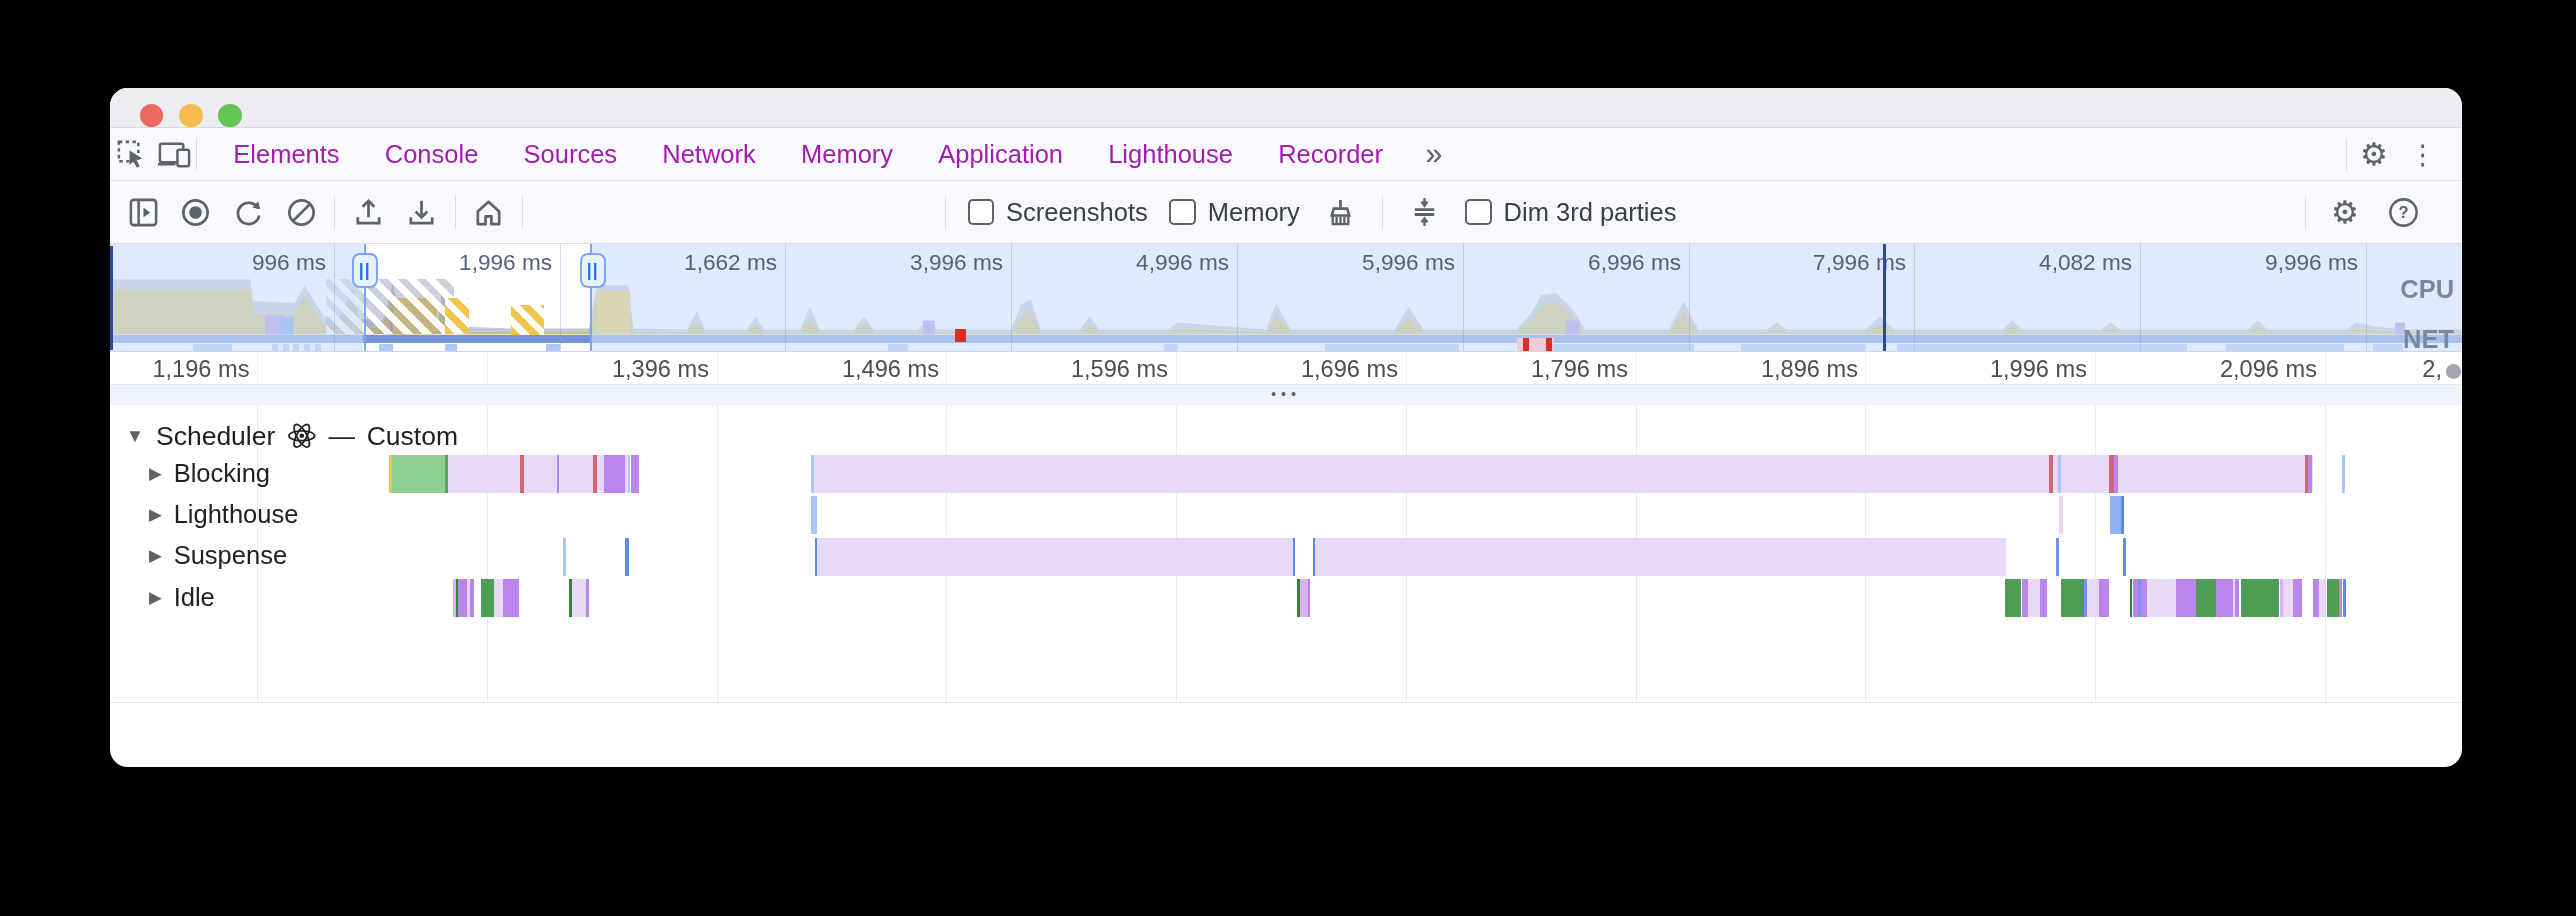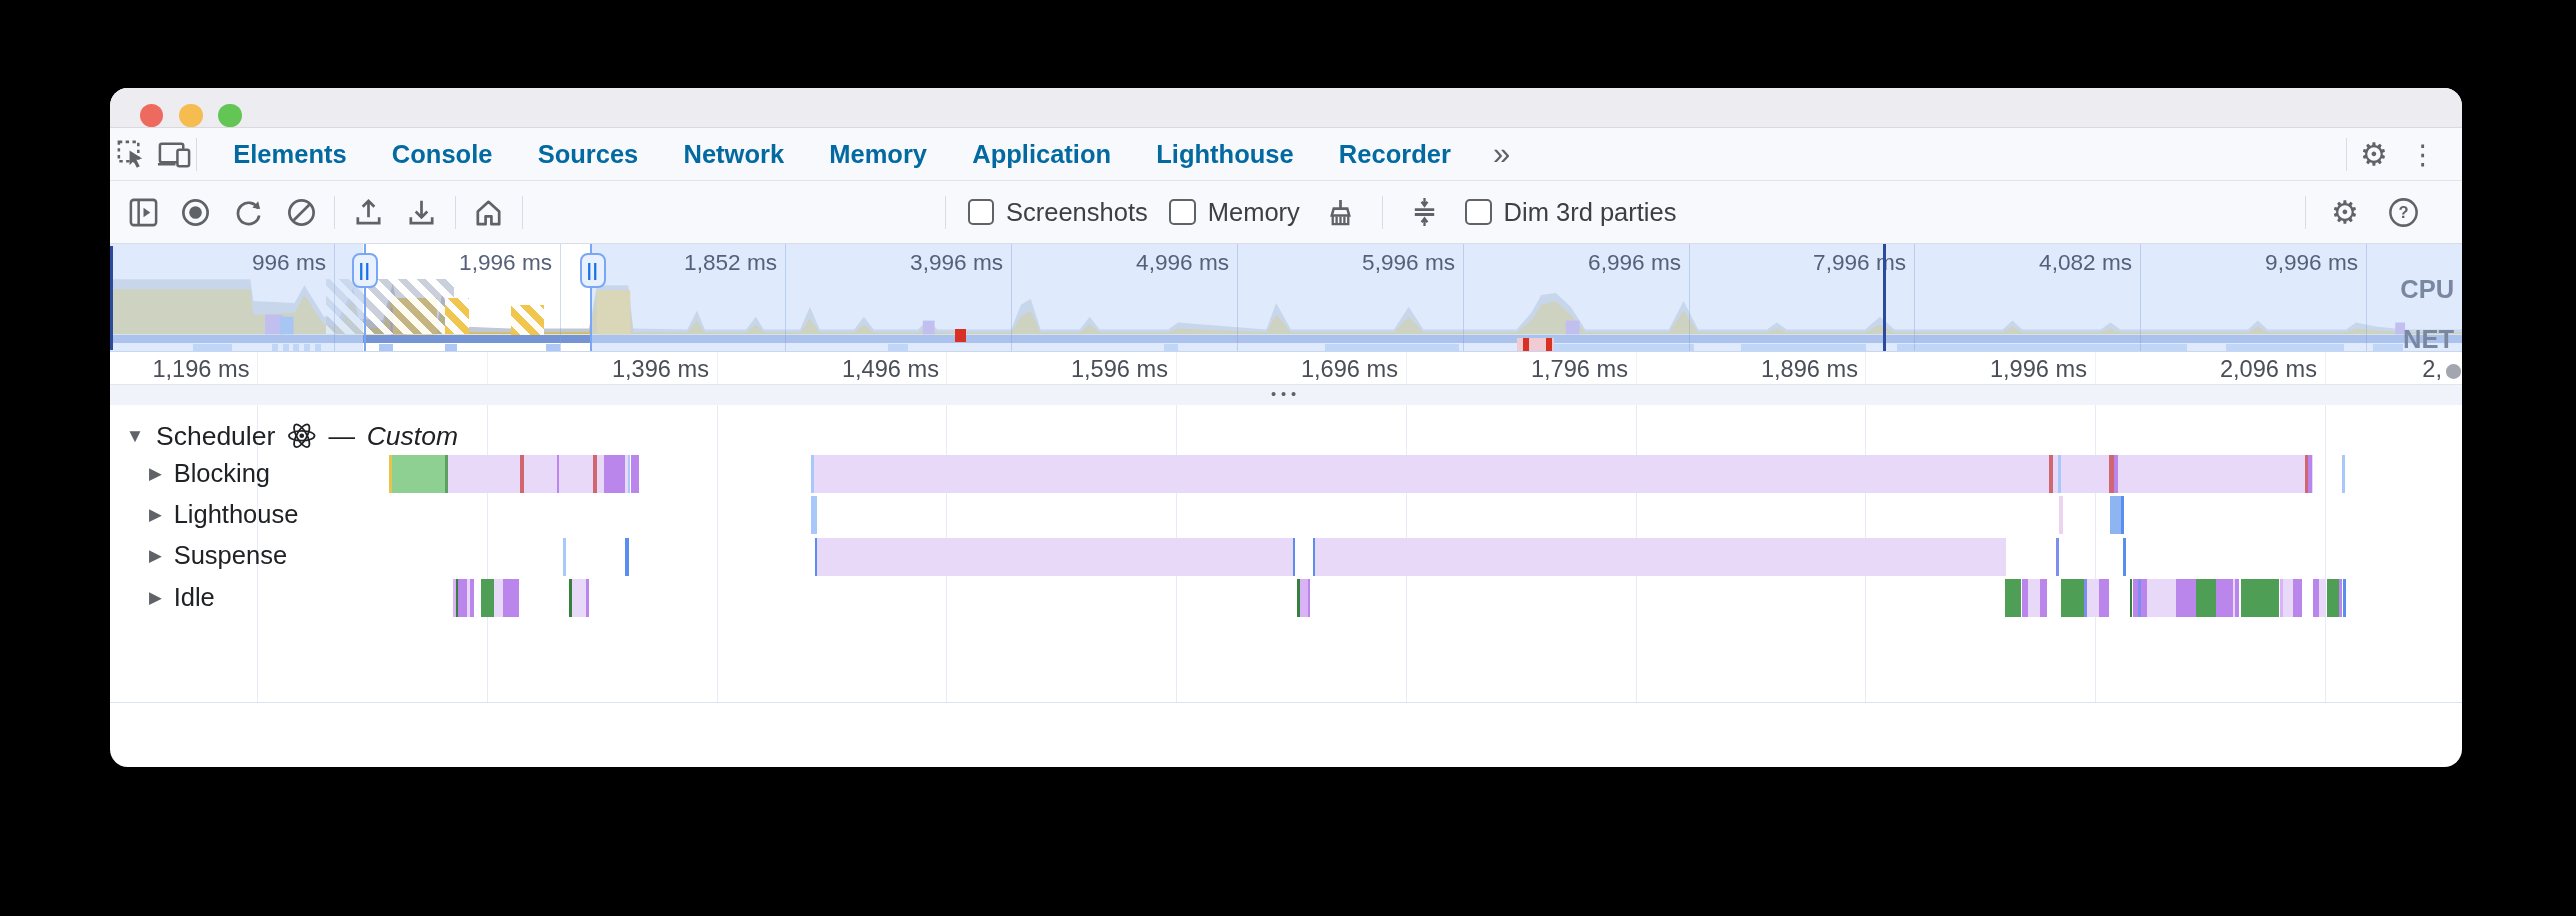--- a/index.html
+++ b/index.html
@@ -8,21 +8,21 @@
     border-radius:17.7px;overflow:hidden;box-shadow:0 23.6px 69px rgba(0,0,0,.65);}
   
   .titlebar{position:absolute;left:0;top:0;width:100%;height:39px;background:#ececf1;border-bottom:1px solid #d9d9de;}
   .tl{position:absolute;top:15.7px;width:23.6px;height:23.6px;border-radius:50%;}
   
   .tabbar{position:absolute;left:0;top:40px;width:100%;height:52px;background:#f8f9fc;border-bottom:1px solid #e0e3ea;
     display:flex;align-items:center;}
   .tabbar .icnbtn{width:43px;height:43px;display:flex;align-items:center;justify-content:center;flex:0 0 auto;}
   .vsep{width:1px;height:33px;background:#d8dce4;flex:0 0 auto;}
   .tabs{display:flex;align-items:stretch;height:100%;margin-left:13.7px;}
-  .tab{position:relative;display:flex;align-items:center;padding:0 22.6px;font-size:25.5px;color:#0369a1;white-space:nowrap;cursor:default;font-weight:bold;}
+  .tab{position:relative;display:flex;align-items:center;padding:0 22.6px;font-size:25.5px;color:#a21caf;white-space:nowrap;cursor:default;}
   .tab.active{color:#1a73e8;font-weight:bold;}
   .tab .underline{display:none;}
   .tab.active .underline{display:block;position:absolute;left:11.8px;right:11.8px;bottom:0;height:8.8px;background:#1a73e8;border-radius:4.9px 4.9px 0 0;}
   .moretabs{font-size:31px;color:#5f6368;padding:0 19.6px;letter-spacing:-3.9px;}
   .tabbar-right{margin-left:auto;display:flex;align-items:center;gap:5.9px;padding-right:17.7px;}
   .glyphbtn{font-size:31px;color:#5f6368;width:43px;text-align:center;}
   
   .toolbar{position:absolute;left:0;top:93px;width:100%;height:62px;background:#f8f9fc;border-bottom:1px solid #d8dde6;}
   .tb-left{position:absolute;left:13.7px;top:0;height:100%;display:flex;align-items:center;gap:13.7px;}
   .tb-mid{position:absolute;left:835px;top:0;height:100%;display:flex;align-items:center;gap:21.6px;}
@@ -56,21 +56,21 @@
     display:flex;align-items:center;justify-content:center;}
   .dots{font-size:14.7px;letter-spacing:4.9px;color:#5f6368;line-height:9.8px;}
   
   .flame{position:absolute;left:0;top:317px;width:2352px;height:297px;background:#fff;border-bottom:1px solid #dce3f2;overflow:hidden;}
   .f-grid{position:absolute;top:0;width:1px;height:100%;background:#e7ebf5;}
   .trackhead{position:absolute;left:15.7px;top:15.7px;display:flex;align-items:center;gap:11.8px;font-size:26.5px;color:#202124;}
   .tri{color:#5f6368;font-size:18.7px;}
   .rowlabel{position:absolute;left:39px;display:flex;align-items:center;gap:11.8px;font-size:25.5px;color:#202124;}
   .bar{position:absolute;height:38px;}
   .seg{position:absolute;top:0;height:100%;}
-  .custom{font-style:italic;}
+  .custom{}
   
   .thumb{position:absolute;left:2336px;top:276px;width:14.7px;height:14.7px;border-radius:50%;background:#a2a7af;}
   svg{display:block;}
 </style>
 </head>
 <body>
 
 <div class="window">
 
   <div class="titlebar">
@@ -255,21 +255,21 @@
         <div class="ov-grid" style="left: 1127px;"></div>
         <div class="ov-grid" style="left: 1353px;"></div>
         <div class="ov-grid" style="left: 1579px;"></div>
         <div class="ov-grid" style="left: 1804px;"></div>
         <div class="ov-grid" style="left: 2030px;"></div>
         <div class="ov-grid" style="left: 2256px;"></div>
       </div>
     <div id="ovLabels">
         <div class="ov-label" style="left: 59px;">996 ms</div>
         <div class="ov-label" style="left: 285px;">1,996 ms</div>
-        <div class="ov-label" style="left: 510px;">1,852 ms</div>
+        <div class="ov-label" style="left: 510px;">1,662 ms</div>
         <div class="ov-label" style="left: 736px;">3,996 ms</div>
         <div class="ov-label" style="left: 962px;">4,996 ms</div>
         <div class="ov-label" style="left: 1188px;">5,996 ms</div>
         <div class="ov-label" style="left: 1414px;">6,996 ms</div>
         <div class="ov-label" style="left: 1639px;">7,996 ms</div>
         <div class="ov-label" style="left: 1865px;">4,082 ms</div>
         <div class="ov-label" style="left: 2091px;">9,996 ms</div>
       </div>
     <div id="ovMarkers">
         <div class="marker-pink" style="left: 1407px; width: 37px;"></div>

